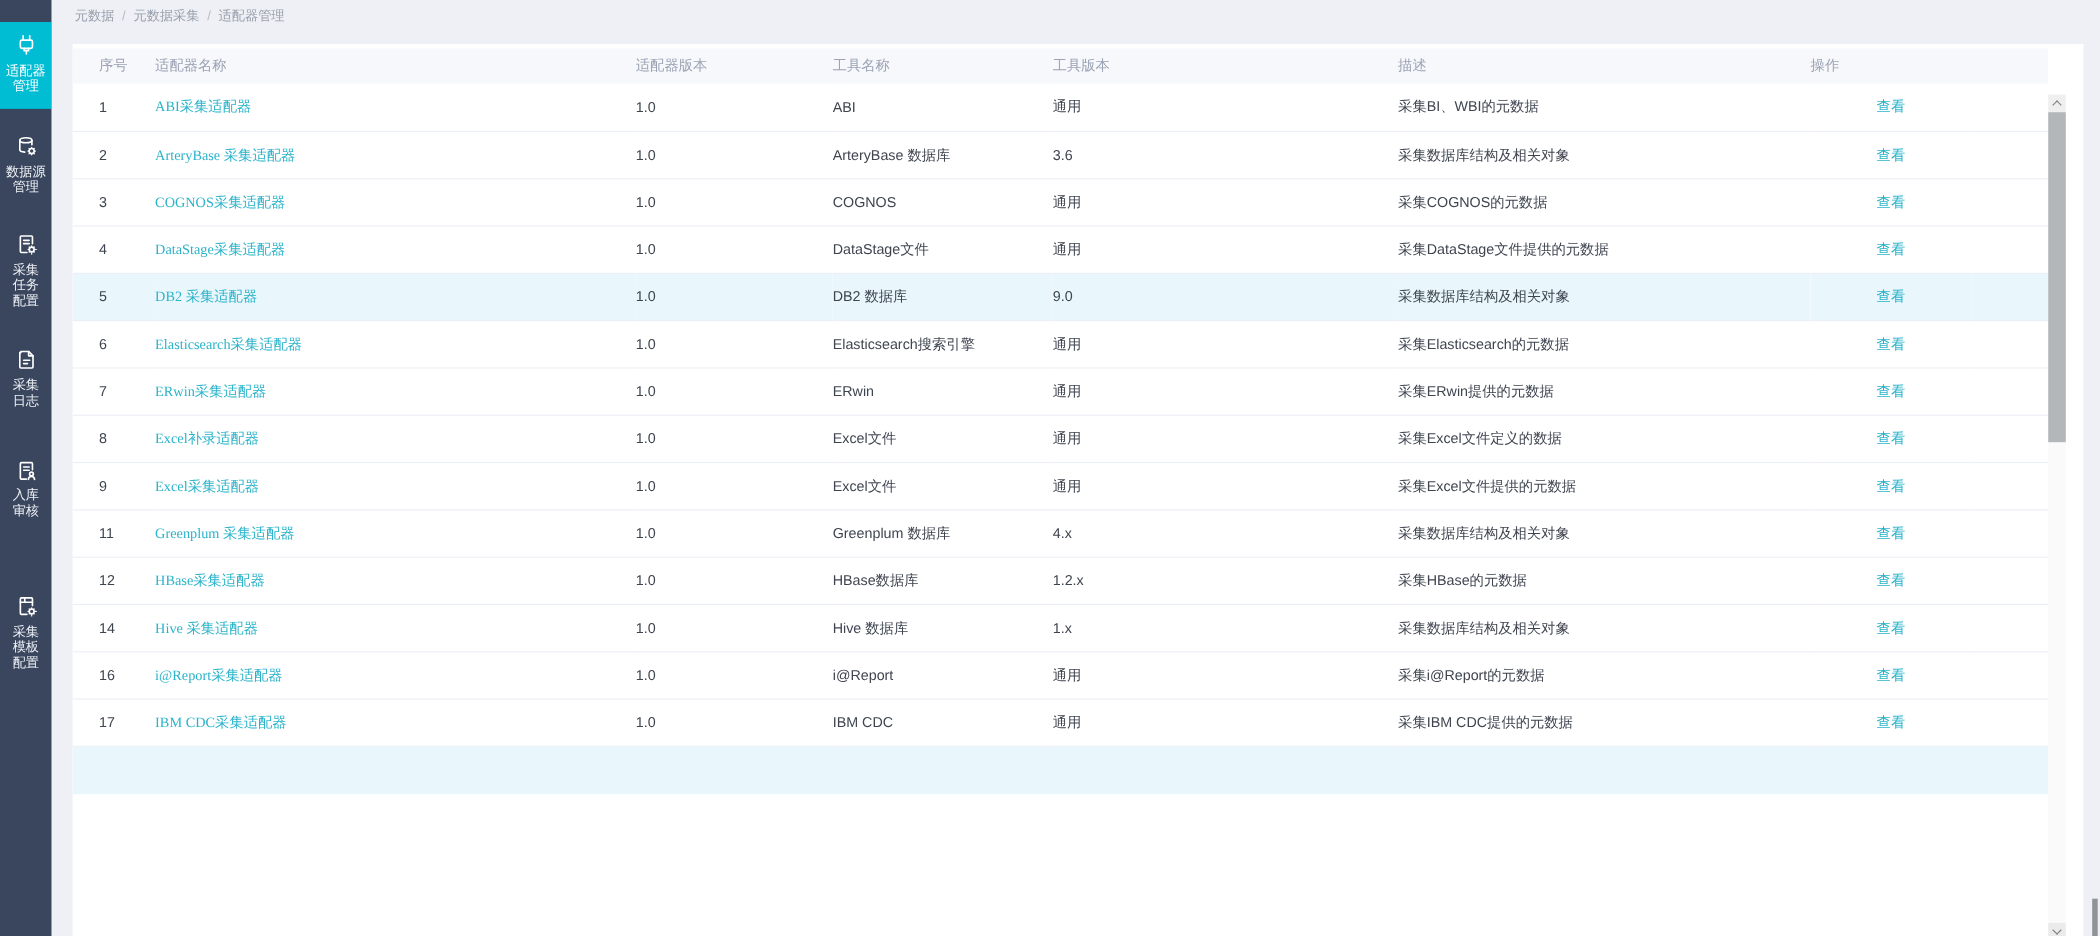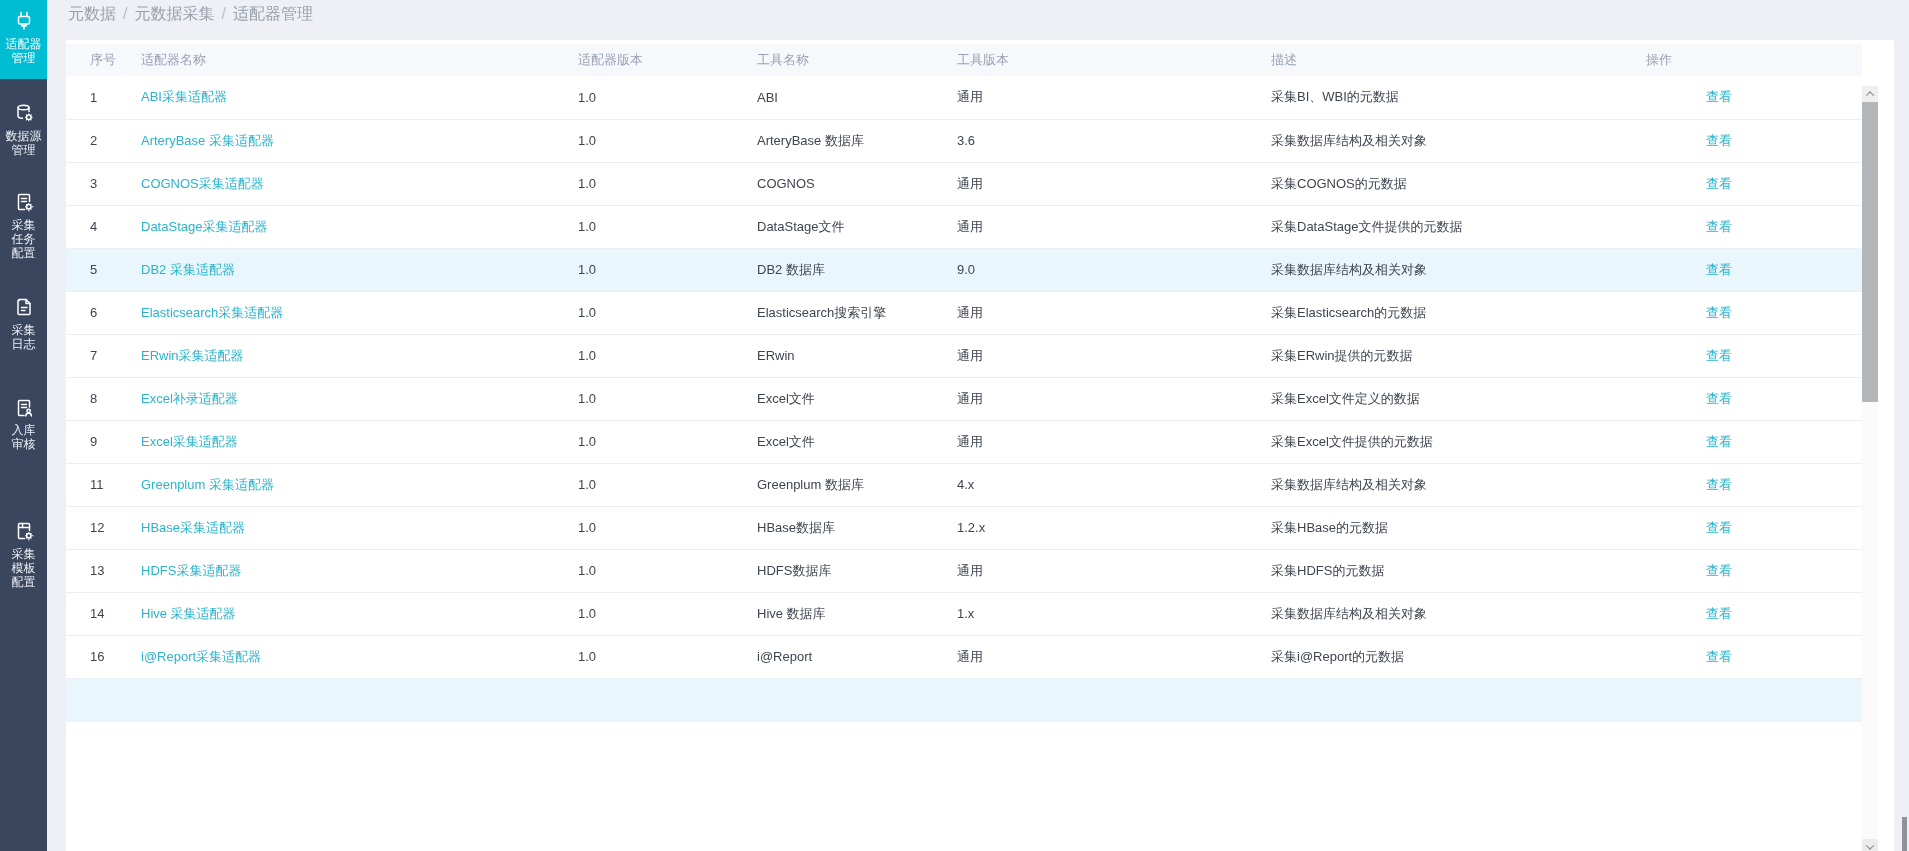--- a/index.html
+++ b/index.html
@@ -5,51 +5,51 @@
   * { margin:0; padding:0; box-sizing:border-box; }
   html,body { width:1909px; height:851px; overflow:hidden;
     font-family:"Liberation Sans","DejaVu Sans",sans-serif; }
   body { display:flex; background:#eef0f5; }
 
   
   .sidebar { width:47px; height:851px; background:#3a465e; flex:0 0 47px;
     display:flex; flex-direction:column; align-items:stretch; }
   .sb-item { display:flex; flex-direction:column; align-items:center;
     color:#eef1f6; font-size:12px; line-height:14px; text-align:center;
-    cursor:pointer; padding:8px 0; }
+    cursor:pointer; padding:8px 0;margin-top:20px; }
   .sb-item .sb-icon { margin-bottom:5px; display:block; }
   .sb-item.active { background:#00bdd4; color:#fff; padding:10px 0 14px; }
   .sb-label { white-space:pre-line; }
   .sb-item:nth-child(2){ margin-top:15px; }
   .sb-item:nth-child(3){ margin-top:18px; }
   .sb-item:nth-child(4){ margin-top:20px; }
   .sb-item:nth-child(5){ margin-top:30px;font-family:Liberation Mono, monospace; }
   .sb-item:nth-child(6){ margin-top:52px; }
 
   
   .main { flex:1; height:851px; position:relative; background:#eef0f5; }
   .breadcrumb { height:28px; display:flex; align-items:center;
-    padding-left:21px; font-size:16px; color:#99a0ac; }
+    padding-left:21px; font-size:12px; color:#99a0ac; }
   .breadcrumb .crumb { cursor:default; }
   .breadcrumb .crumb.link { cursor:pointer; }
   .breadcrumb .sep { margin:0 7px; color:#b7bcc6; }
 
   .card { position:absolute; left:19px; top:40px; width:1828px; height:815px;
     background:#fff; overflow:hidden; padding-top:4px; }
 
   table.adapters { width:1796px; border-collapse:collapse; table-layout:fixed; }
   table.adapters th { height:32px; background:#f7f8fb; color:#9aa2b4;
     font-size:13px; font-weight:normal; text-align:left; vertical-align:middle; }
   table.adapters td { height:43px; font-size:13px; color:#3f4550;
     border-bottom:1px solid #ebeef5; vertical-align:middle;
     overflow:hidden; white-space:nowrap; text-overflow:ellipsis; }
   th.col-no, td.col-no { padding-left:24px; }
   th.col-op, td.col-op { text-align:center; }
   tr.highlight td { background:#e9f7fd; }
-  a.cell-link { color:#2bb3ca; text-decoration:none; cursor:pointer; }
+  a.cell-link { color:#2bb3ca; text-decoration:none; cursor:pointer;font-family:Liberation Serif, serif; }
   .partial-row { width:1796px; height:43px; background:#e9f7fd; }
 
   
   .v-scrollbar { position:absolute; top:46px; right:16px; width:16px;
     height:769px; background:#fafafa; }
   .scroll-btn { position:absolute; left:0; width:16px; height:16px;
     background:#efefef; display:flex; align-items:center; justify-content:center;
     cursor:pointer; }
   .scroll-btn.up { top:0; }
   .scroll-btn.down { bottom:0; background:#ebebeb; }
@@ -297,46 +297,46 @@
     <td class="col-no">12</td>
     <td><a class="cell-link">HBase采集适配器</a></td>
     <td>1.0</td>
     <td>HBase数据库</td>
     <td>1.2.x</td>
     <td>采集HBase的元数据</td>
     <td class="col-op"><a class="cell-link">查看</a></td>
     <td></td>
   </tr>
           <tr>
-    <td class="col-no">13</td>
-    <td><a class="cell-link">HDFS采集适配器</a></td>
-    <td>1.0</td>
-    <td>HDFS数据库</td>
-    <td>通用</td>
-    <td>采集HDFS的元数据</td>
-    <td class="col-op"><a class="cell-link">查看</a></td>
-    <td></td>
-  </tr>
-          <tr>
     <td class="col-no">14</td>
     <td><a class="cell-link">Hive 采集适配器</a></td>
     <td>1.0</td>
     <td>Hive 数据库</td>
     <td>1.x</td>
     <td>采集数据库结构及相关对象</td>
     <td class="col-op"><a class="cell-link">查看</a></td>
     <td></td>
   </tr>
           <tr>
     <td class="col-no">16</td>
     <td><a class="cell-link">i@Report采集适配器</a></td>
     <td>1.0</td>
     <td>i@Report</td>
     <td>通用</td>
     <td>采集i@Report的元数据</td>
+    <td class="col-op"><a class="cell-link">查看</a></td>
+    <td></td>
+  </tr>
+          <tr>
+    <td class="col-no">17</td>
+    <td><a class="cell-link">IBM CDC采集适配器</a></td>
+    <td>1.0</td>
+    <td>IBM CDC</td>
+    <td>通用</td>
+    <td>采集IBM CDC提供的元数据</td>
     <td class="col-op"><a class="cell-link">查看</a></td>
     <td></td>
   </tr>
         </tbody>
     </table>
     <div class="partial-row"></div>
 
     <div class="v-scrollbar">
       <div class="scroll-btn up">
           <span class="chev up"></span>

